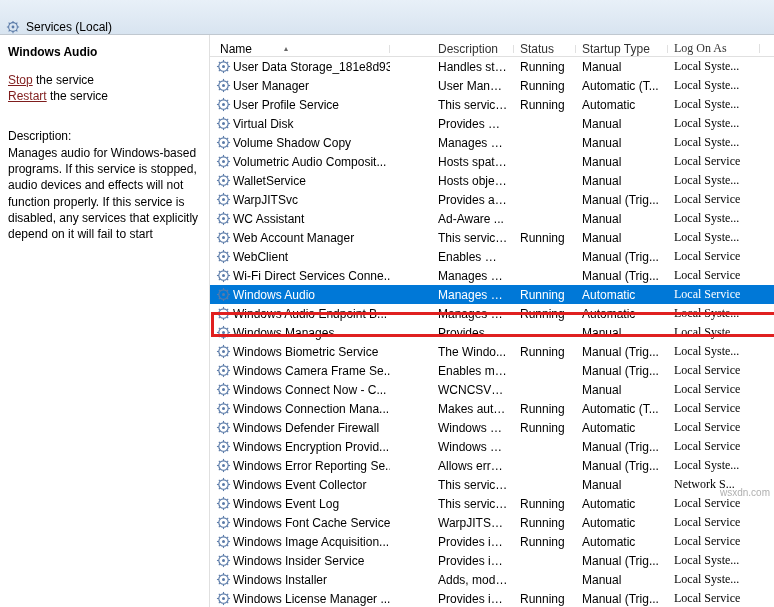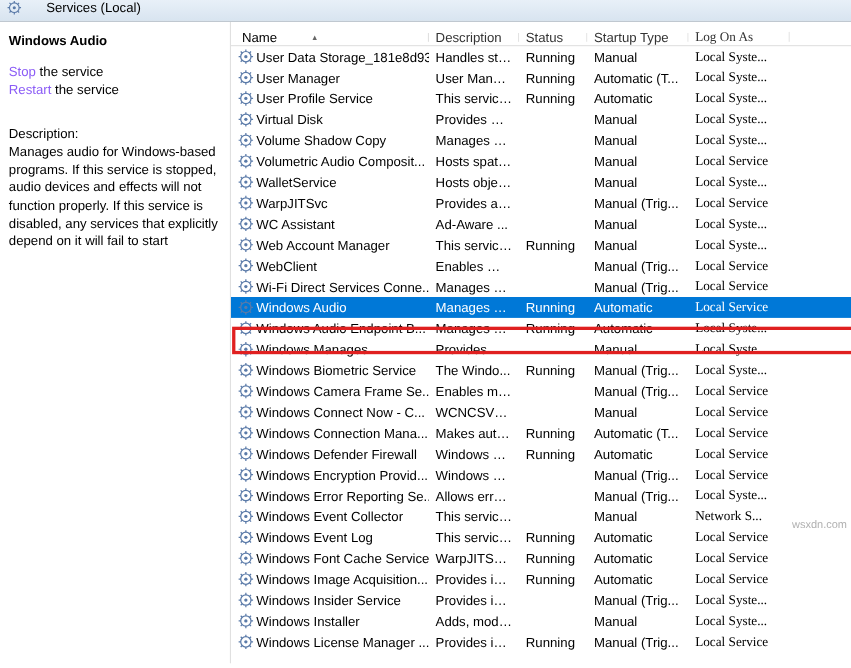--- a/index.html
+++ b/index.html
@@ -1,30 +1,30 @@
 <!DOCTYPE html>
 <html><head>
 <meta charset="utf-8">
 <style>
 * { margin:0; padding:0; box-sizing:border-box; font-family:"Segoe UI",Tahoma,sans-serif; font-size:12px; color:#000; }
 body { background:#fff; width:774px; height:607px; overflow:hidden; position:relative; }
-.titlebar { height:20px; background:linear-gradient(#e8f0f8,#d8e4f0); border-bottom:1px solid #c0c8d0; display:flex; align-items:flex-start; padding-left:6px; gap:22px; }
+.titlebar { height:35px; background:linear-gradient(#e8f0f8,#d8e4f0); border-bottom:1px solid #c0c8d0; display:flex; align-items:flex-end; padding-left:6px; gap:6px; }
 .titlebar .gear { width:14px; height:14px; }
 .main { display:flex; height:calc(100% - 24px); }
 .left { width:210px; padding:10px 8px; border-right:1px solid #e0e0e0; }
 .left .svc-name { font-weight:bold; margin-bottom:14px; }
-.left .link { color:#8b5cf6; cursor:pointer; }
+.left .link { color:#7f1d1d; text-decoration:underline; cursor:pointer; }
 .left .action-line { margin-bottom:2px; }
 .left .desc-head { margin-top:26px; margin-bottom:2px; }
 .left .desc-body { line-height:1.35; }
 .right { flex:1; position:relative; }
 .header-row { display:flex; height:22px; align-items:center; border-bottom:1px solid #e0e0e0; padding-top:6px;}
 .col { padding:0 6px; white-space:nowrap; overflow:hidden; text-overflow:ellipsis; }
 .col.name { width:180px; padding-left:10px; display:flex; align-items:center; gap:2px;}
-.col.desc { width:82px; }
+.col.desc { width:82px;margin-left:42px; }
 .col.status { width:62px; }
 .col.startup { width:92px; }
 .col.logon { width:92px;font-family:Liberation Serif, serif; }
 .header-row .col { color:#333; position:relative;}
 .header-row .col::after { content:""; position:absolute; right:0; top:3px; bottom:3px; width:1px; background:#e0e0e0;}
 .sort-ind { font-size:8px; color:#666; margin-left:30px;}
 .rows { }
 .row { display:flex; height:19px; align-items:center; }
 .row.selected { background:#0078d7; }
 .row.selected .col, .row.selected .col span { color:#fff; }

